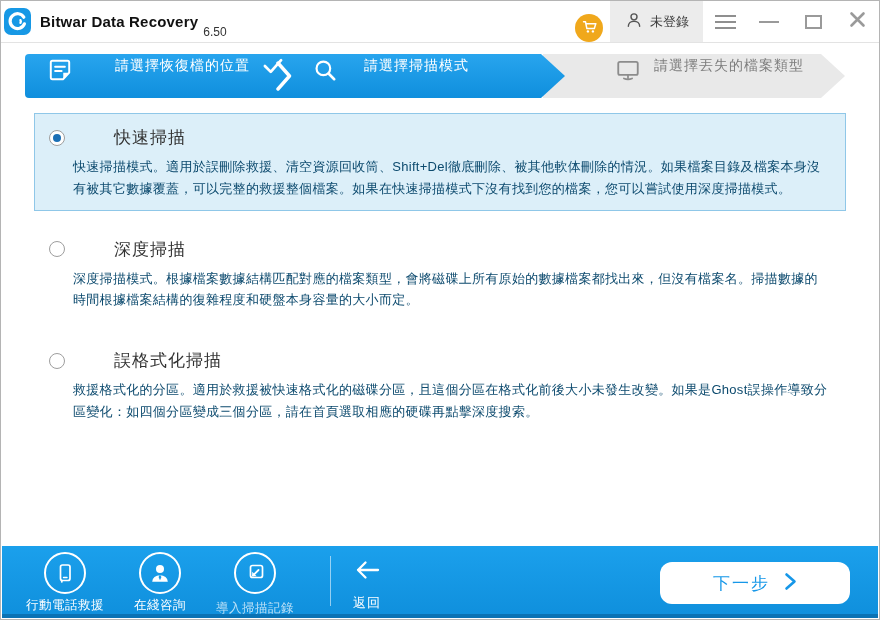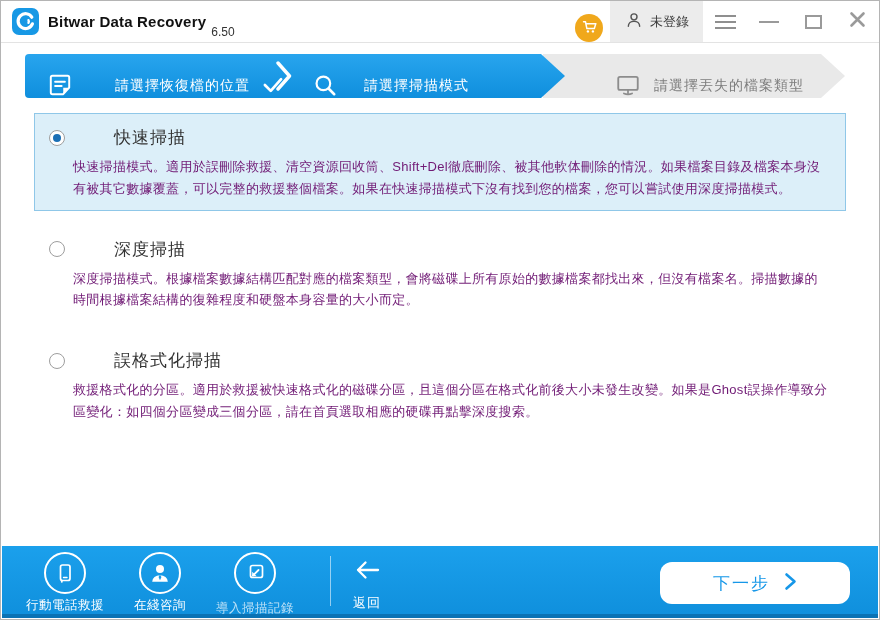--- a/index.html
+++ b/index.html
@@ -1,21 +1,21 @@
 <!DOCTYPE html>
 <html><head>
 <meta charset="utf-8">
 <style>
   * { margin:0; padding:0; box-sizing:border-box; }
   html,body { width:880px; height:620px; }
   body { font-family:"Liberation Sans","DejaVu Sans",sans-serif; background:#fff; position:relative; overflow:hidden; }
   .window { position:absolute; inset:0; border:1px solid #b4b4b4; background:#fff; }
 
   
-  .titlebar { height:42px; background:#fff; border-bottom:1px solid #e3e3e3; display:flex; align-items:center; padding-left:11px; }
+  .titlebar { height:42px; background:#fff; border-bottom:1px solid #e3e3e3; display:flex; align-items:center; padding-left:3px; }
   .logo { width:27px; height:27px; flex:0 0 auto; }
   .app-title { font-size:15px; font-weight:bold; color:#111; margin-left:9px; letter-spacing:.2px; }
   .app-version { font-size:12px; color:#333; margin-left:5px; align-self:flex-end; padding-bottom:3px; }
   .titlebar-right { margin-left:auto; display:flex; align-items:flex-end; height:100%; }
   .cart-btn { width:28px; height:28px; border-radius:50%; background:#F0A81C; display:flex; align-items:center; justify-content:center; margin-right:7px; cursor:pointer; }
   .login-block { height:100%; background:#ececec; display:flex; align-items:center; padding:0 14px; gap:6px; cursor:pointer; }
   .login-label { font-size:13px; color:#3c3c3c; }
   .win-btn { width:44px; height:100%; display:flex; align-items:center; justify-content:center; cursor:pointer; }
   .hamburger { display:flex; flex-direction:column; gap:4px; }
   .hamburger span { display:block; width:21px; height:2px; background:#8f8f8f; }
@@ -23,39 +23,39 @@
   .max-glyph { width:17px; height:14px; border:2px solid #9a9a9a; }
 
   
   .wizard { position:absolute; left:24px; top:53px; width:820px; height:44px; }
   .wizard-blue { position:absolute; left:0; top:0; width:540px; height:44px; z-index:2;
     background:linear-gradient(180deg,#28a5ee,#0f8fdd);
     clip-path:polygon(0 0, calc(100% - 24px) 0, 100% 50%, calc(100% - 24px) 100%, 0 100%);
     border-radius:4px 0 0 4px; }
   .wizard-gray { position:absolute; left:518px; top:0; width:302px; height:44px; z-index:1; background:#e9e9e9;
     clip-path:polygon(0 0, calc(100% - 24px) 0, 100% 50%, calc(100% - 24px) 100%, 0 100%); }
-  .step { position:absolute; top:10px; height:44px; display:flex; align-items:center; color:#fff; font-size:14px; letter-spacing:1px; }
+  .step { position:absolute; top:3px; height:44px; display:flex; align-items:flex-start; color:#fff; font-size:14px; letter-spacing:1px; }
   .step-1 { left:22px; gap:0; }
   .step-1 .step-label { margin-left:42px; }
   .step-1 .check { margin-left:12px; }
   .step-2 { left:287px; }
   .step-2 .step-label { margin-left:26px; }
   .step-3 { left:590px; color:#7d7d7d; }
   .step-3 .step-label { margin-left:13px; }
   .step-divider { position:absolute; left:250px; top:7px; z-index:3; }
 
   
   .content { position:absolute; left:0; top:97px; right:0; }
   .option { margin:0 33px; border:1px solid transparent; padding:12px 16px 10px 14px; }
   .option.selected { background:#dceff9; border-color:#8fc7e8; margin-top:15px; }
   .option-head { display:flex; align-items:center; cursor:pointer;gap:40px; }
   .radio { width:16px; height:16px; border-radius:50%; border:1px solid #9e9e9e; background:#fff; flex:0 0 auto; position:relative; }
   .radio.on::after { content:""; position:absolute; left:3px; top:3px; width:8px; height:8px; border-radius:50%; background:#1a6fb5; }
   .option-title { font-size:17px; color:#333; margin-left:9px; letter-spacing:1px; }
-  .option-desc { margin:7px 0 0 24px; font-size:13px; color:#701a75; line-height:1.68; letter-spacing:.3px; }
+  .option-desc { margin:7px 0 0 24px; font-size:13px; color:#0c4a6e; line-height:1.68; letter-spacing:.3px; }
   .option + .option { margin-top:14px; }
 
   
   .footer { position:absolute; left:1px; right:1px; bottom:1px; height:72px;
     background:linear-gradient(180deg,#1ba0ec,#0f8fdc); display:flex; align-items:flex-start; padding:6px 0 0 24px; }
   .footer::after { content:""; position:absolute; left:0; right:0; bottom:0; height:4px; background:#0a72b4; }
   .tool { display:flex; flex-direction:column; align-items:center; margin-right:30px; cursor:pointer;text-align:right; }
   .tool-circle { width:42px; height:42px; border:2px solid #fff; border-radius:50%; display:flex; align-items:center; justify-content:center; }
   .tool-label { margin-top:3px; font-size:12.5px; color:#fff; letter-spacing:.5px; white-space:nowrap; }
   .tool.dimmed .tool-label { color:rgba(255,255,255,.72);margin-top:6px; }

